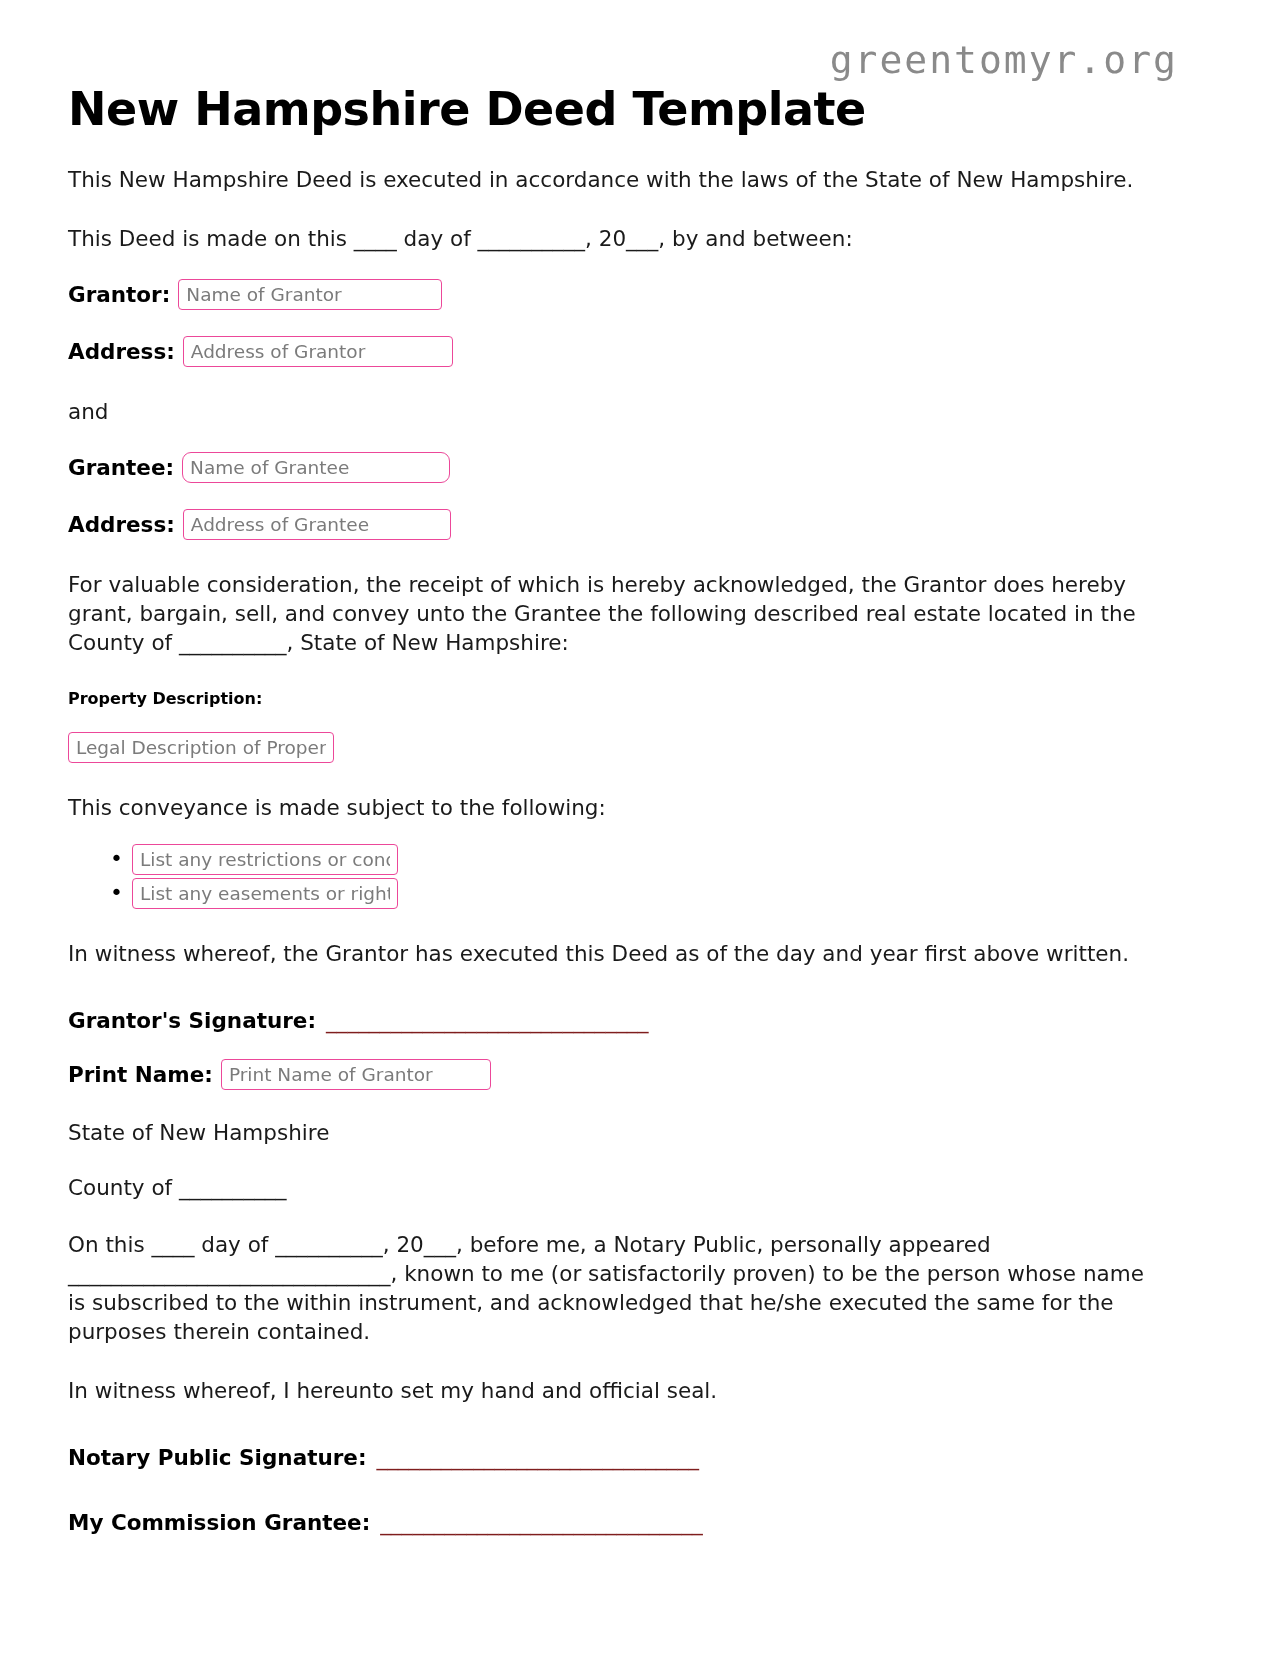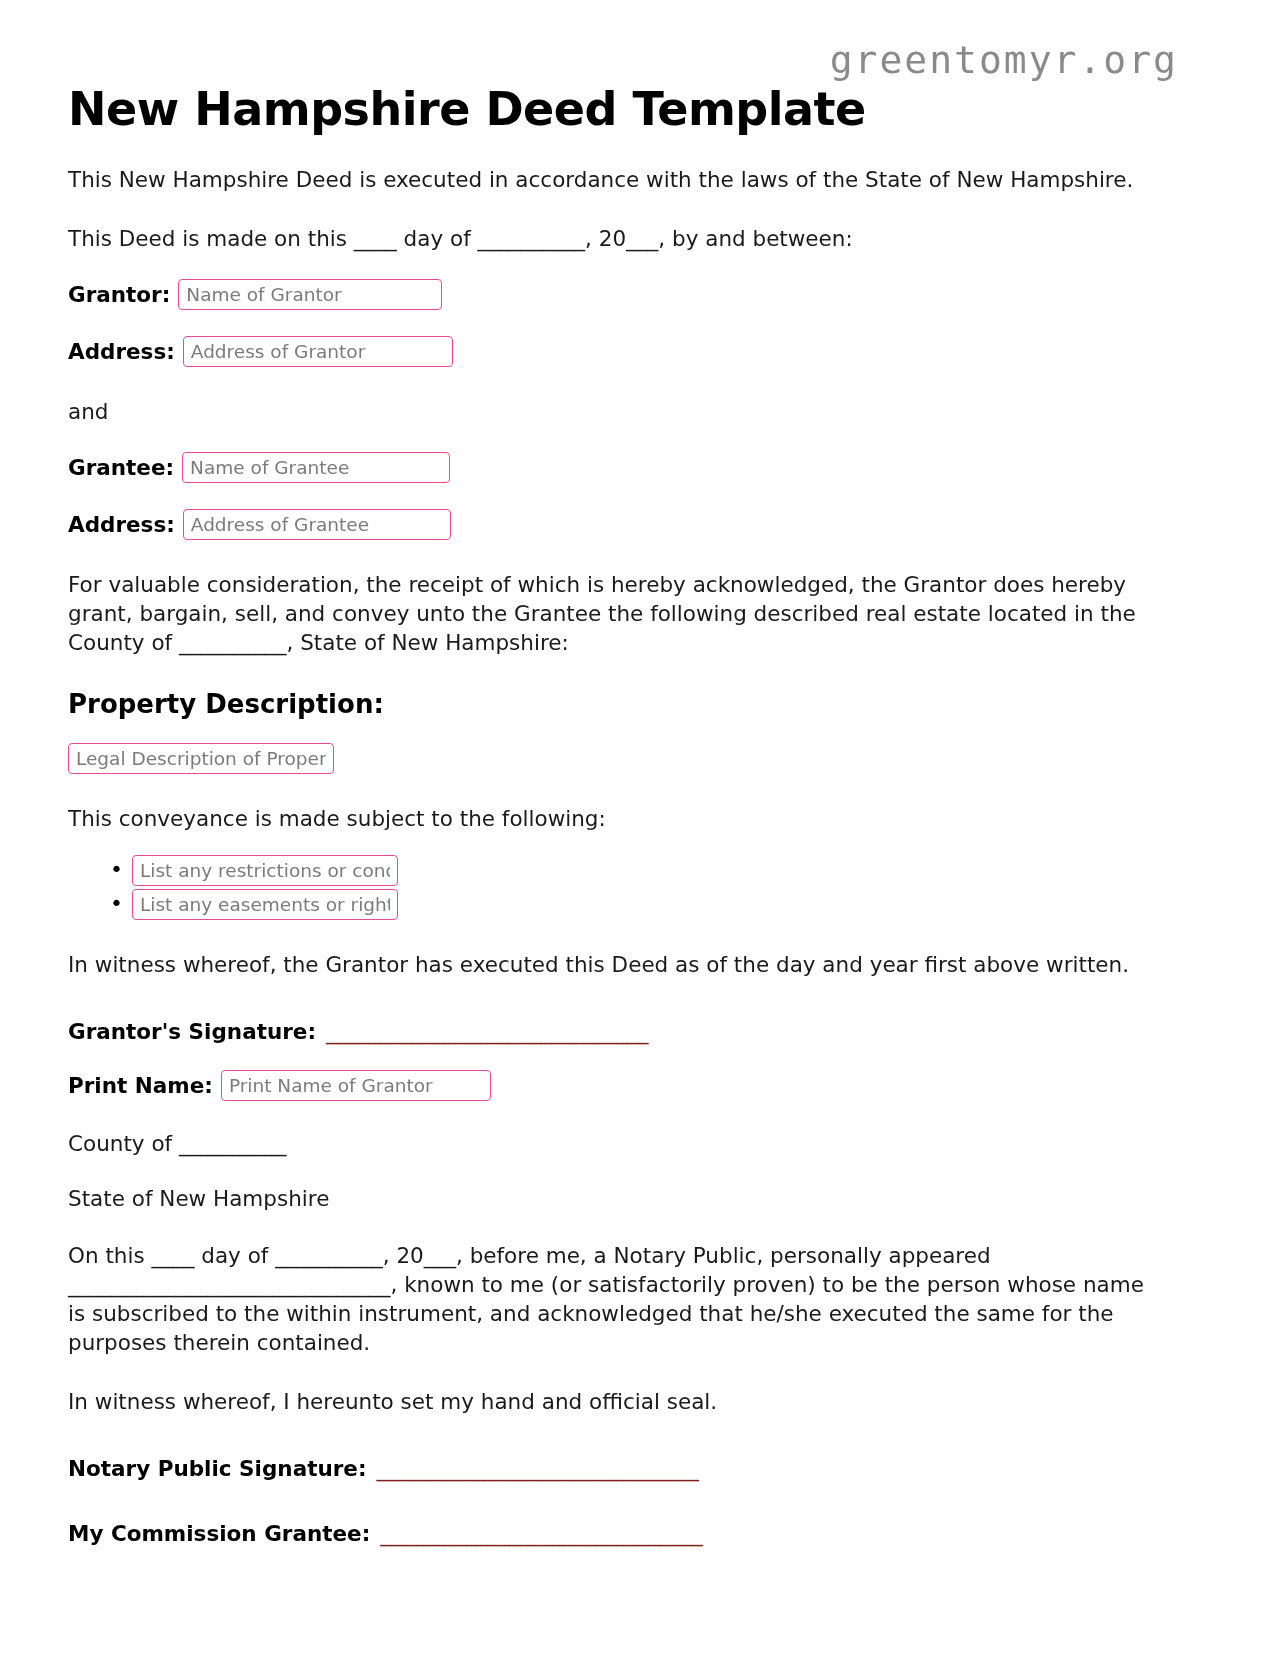--- a/index.html
+++ b/index.html
@@ -74,28 +74,28 @@
     background: #ffffff;
     box-sizing: border-box;
     outline: none;
   }
   input.field::placeholder {
     color: #7b7b7b;
     opacity: 1;
   }
   input.w-grantor   { width: 264px; }
   input.w-address   { width: 270px; }
-  input.w-grantee   { width: 268px; }
+  input.w-grantee   { width: 268px; border-radius: 9px; }
   input.w-address2  { width: 268px; }
   input.w-legal     { width: 266px; }
   input.w-bullet    { width: 266px; }
   input.w-print     { width: 270px; }
 
   h3.section-head {
-    font-size: 26px;
+    font-size: 16px;
     font-weight: bold;
     margin: 32px 0 0 0;
     color: #000;
   }
   .legal-wrap {
     margin-top: 24px;
   }
   ul.sublist {
     list-style: none;
     margin: 22px 0 0 0;
@@ -200,23 +200,23 @@
     <div class="sig-row">
       <span class="sig-lbl">Grantor's Signature:</span>
       <span class="rule">______________________________</span>
     </div>
 
     <div class="label-row">
       <span class="lbl">Print Name:</span>
       <input class="field w-print" type="text" placeholder="Print Name of Grantor" style="">
     </div>
 
+    <div class="plain-line">State of New Hampshire</div>
+
     <div class="plain-line">County of __________</div>
-
-    <div class="plain-line">State of New Hampshire</div>
 
     <p class="para">On this ____ day of __________, 20___, before me, a Notary Public, personally appeared ______________________________, known to me (or satisfactorily proven) to be the person whose name is subscribed to the within instrument, and acknowledged that he/she executed the same for the purposes therein contained.</p>
 
     <p class="para">In witness whereof, I hereunto set my hand and official seal.</p>
 
     <div class="sig-row">
       <span class="sig-lbl">Notary Public Signature:</span>
       <span class="rule">______________________________</span>
     </div>
 

